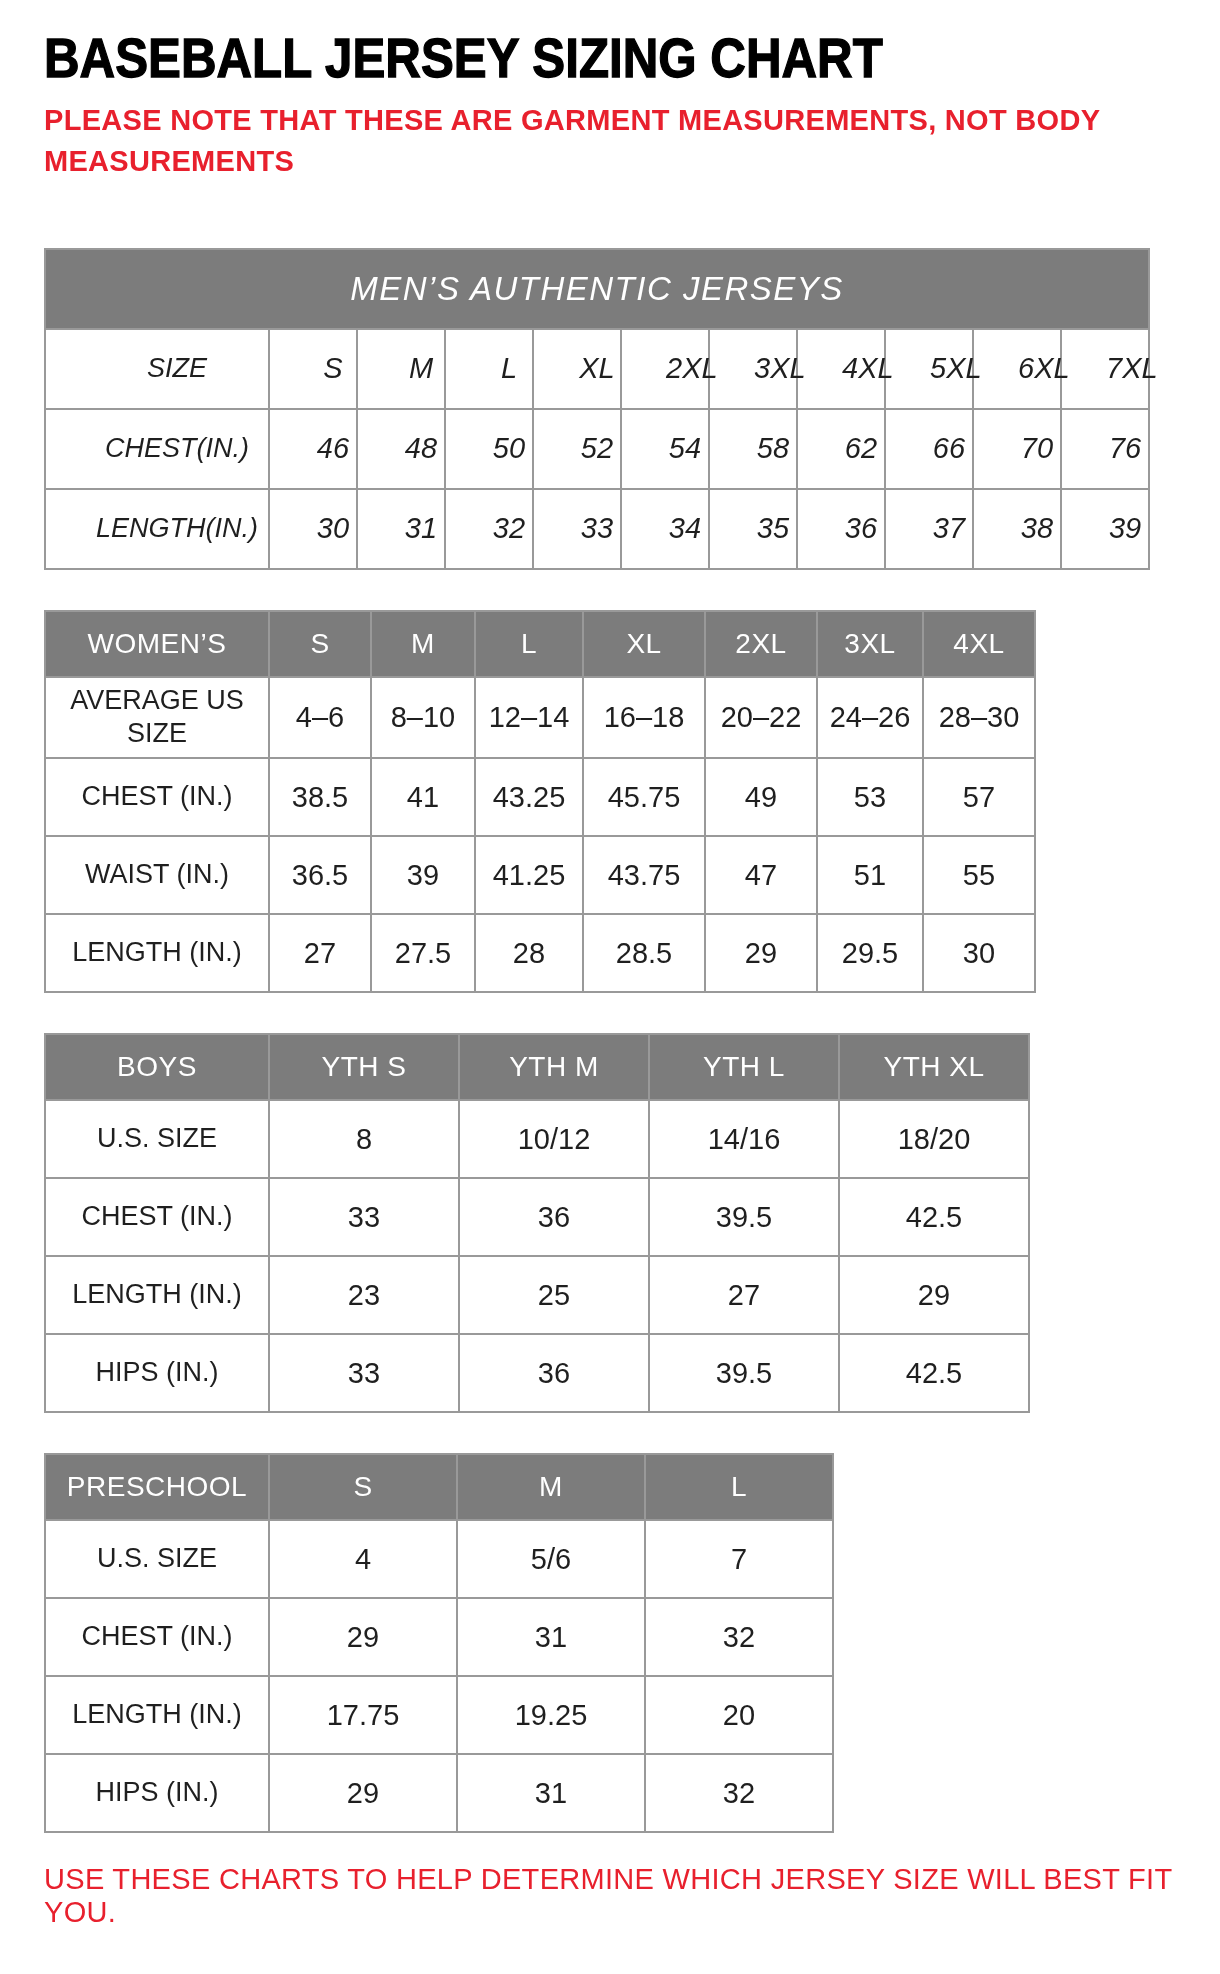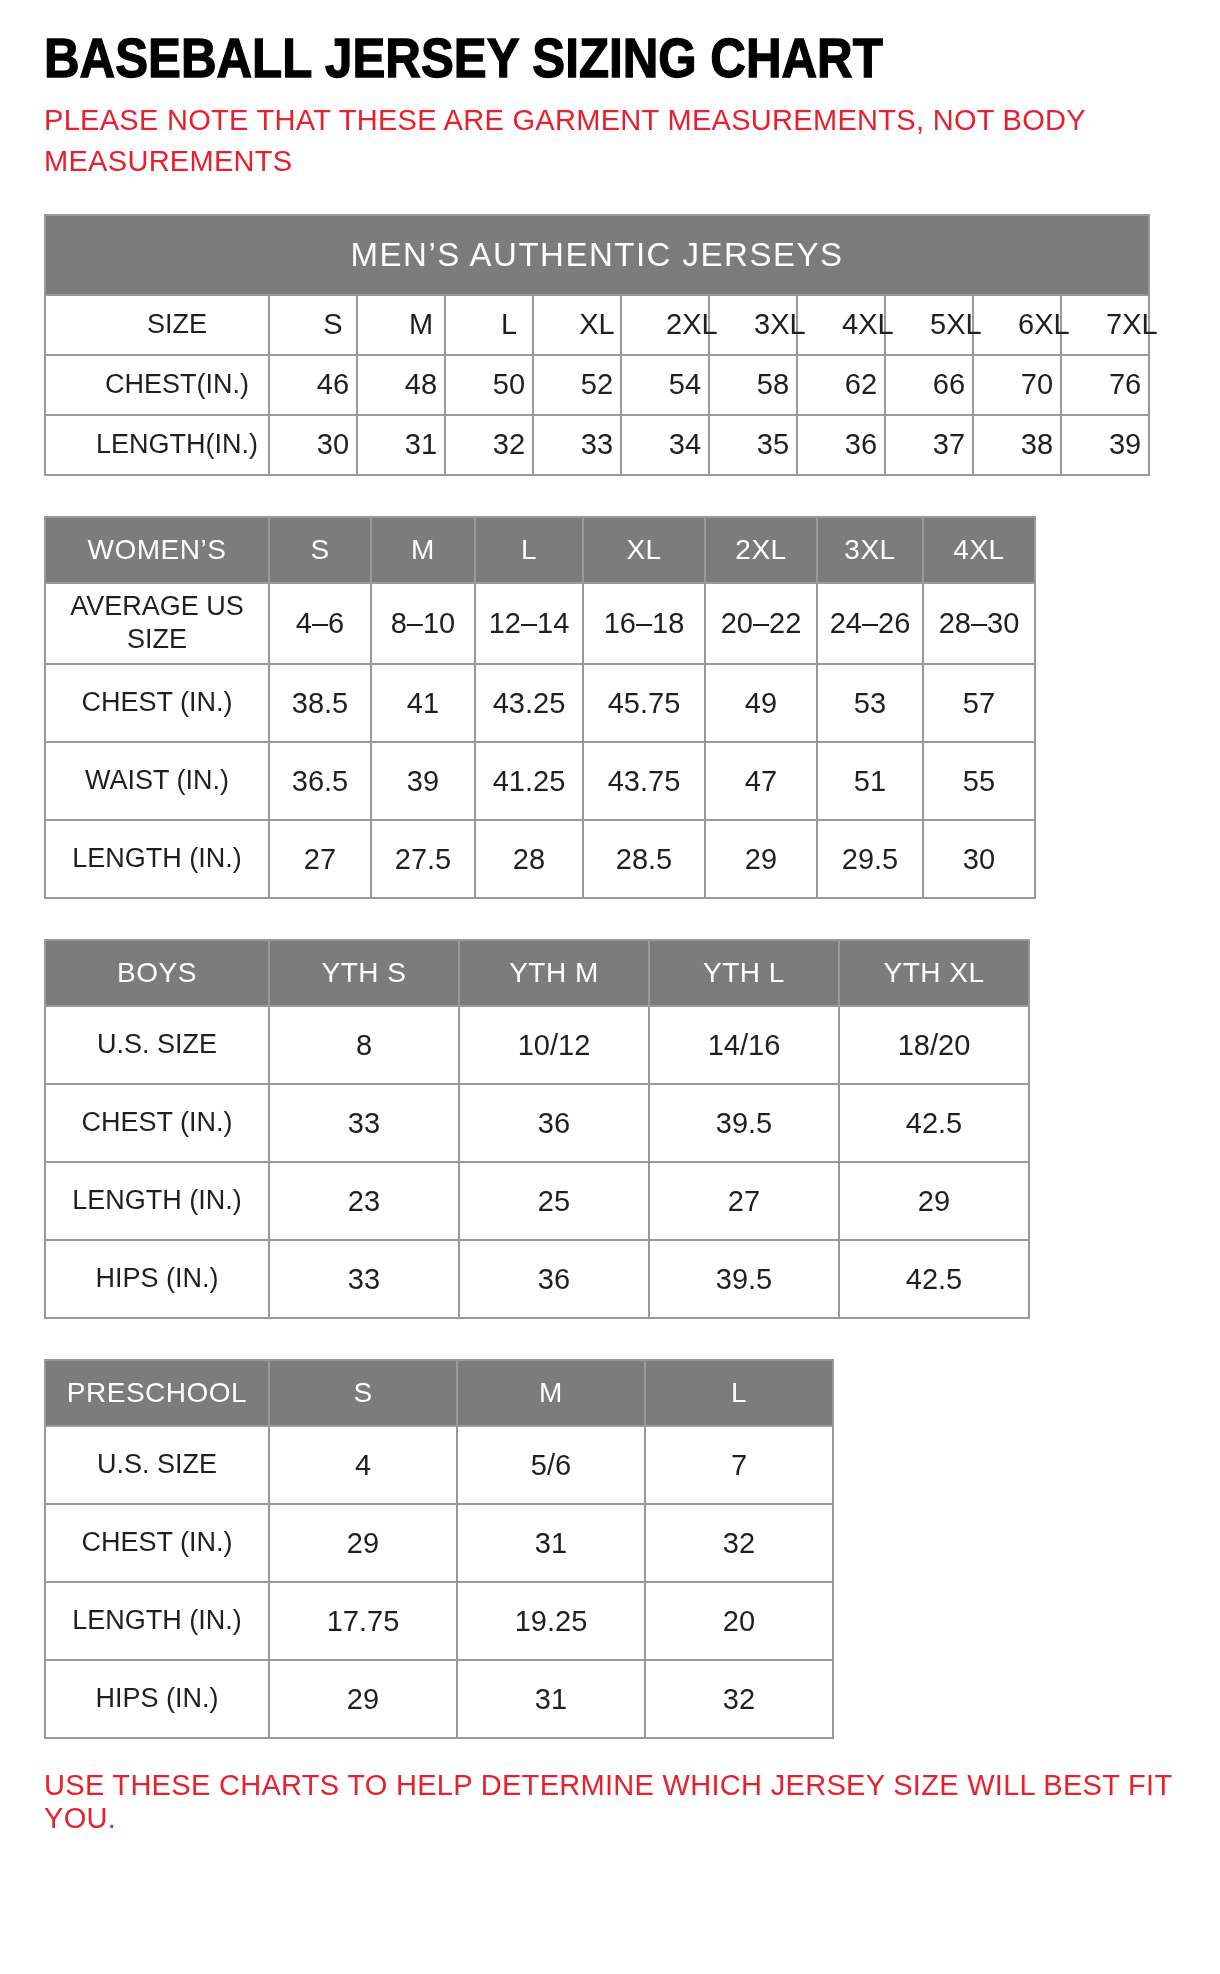--- a/index.html
+++ b/index.html
@@ -26,20 +26,21 @@
     white-space: nowrap;
   }
 
   .note {
     margin-top: 10px;
     color: var(--red);
     font-size: 29px;
     line-height: 1.4;
     max-width: 1080px;
     letter-spacing: 0.3px;
+    font-weight: bold;
   }
 
   :root { --red: #e8202d; --gray: #7c7c7c; --border: #999999; }
 
   table.sizing {
     border-collapse: collapse;
     table-layout: fixed;
     margin-top: 40px;
   }
   table.sizing th, table.sizing td {
@@ -61,22 +62,22 @@
     font-weight: 400;
   }
   th.band {
     background: var(--gray);
     color: #fff;
     font-size: 33px;
     height: 80px;
     letter-spacing: 1.5px;
     font-weight: 400;
   }
-  table.mens { width: 1104px; margin-top: 32px; }
-  table.mens td, table.mens th.row-label { height: 60px; padding-left: 44px; }
+  table.mens { width: 1104px; margin-top: 66px; font-style: italic; }
+  table.mens td, table.mens th.row-label { height: 80px; padding-left: 44px; }
   table.womens { width: 990px; }
   table.boys { width: 984px; }
   table.preschool { width: 788px; border-radius: 21px; }
 
   .footer {
     margin-top: 30px;
     color: var(--red);
     font-size: 29px;
     letter-spacing: 0.3px;
   }

